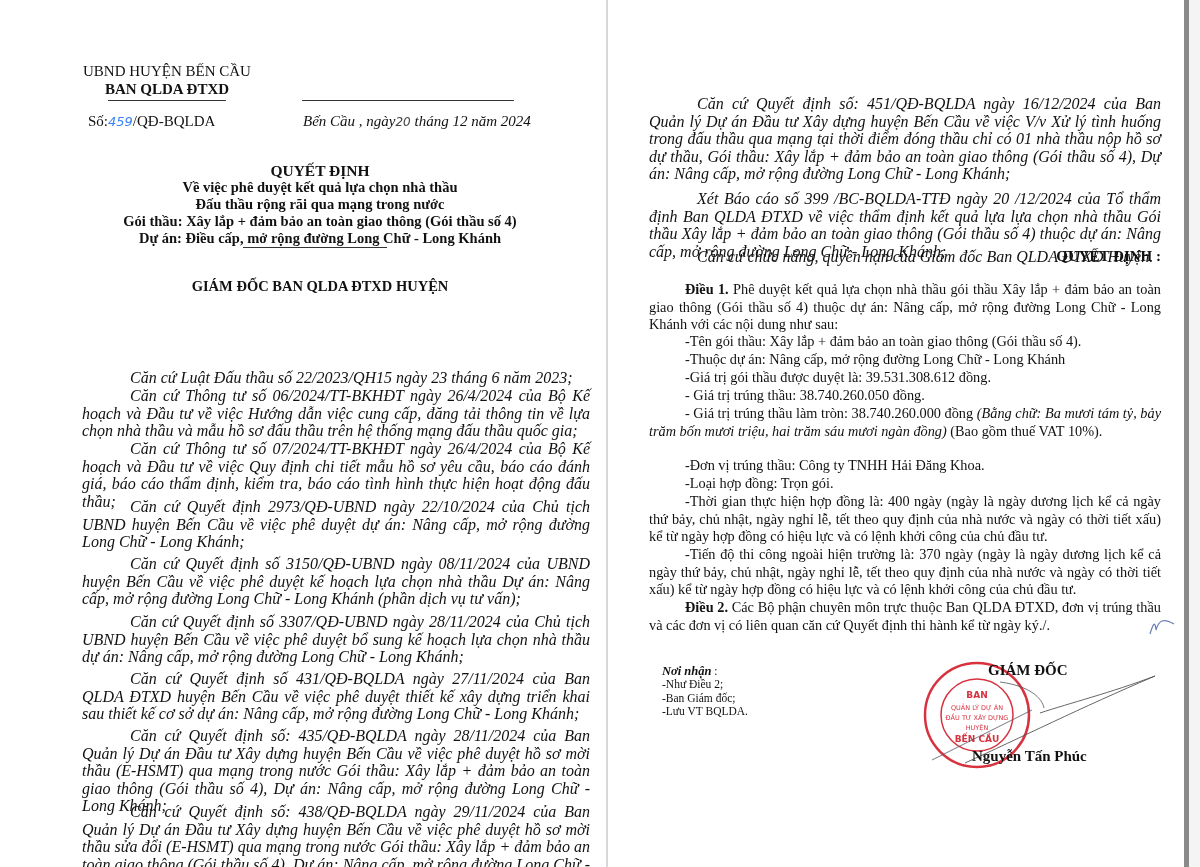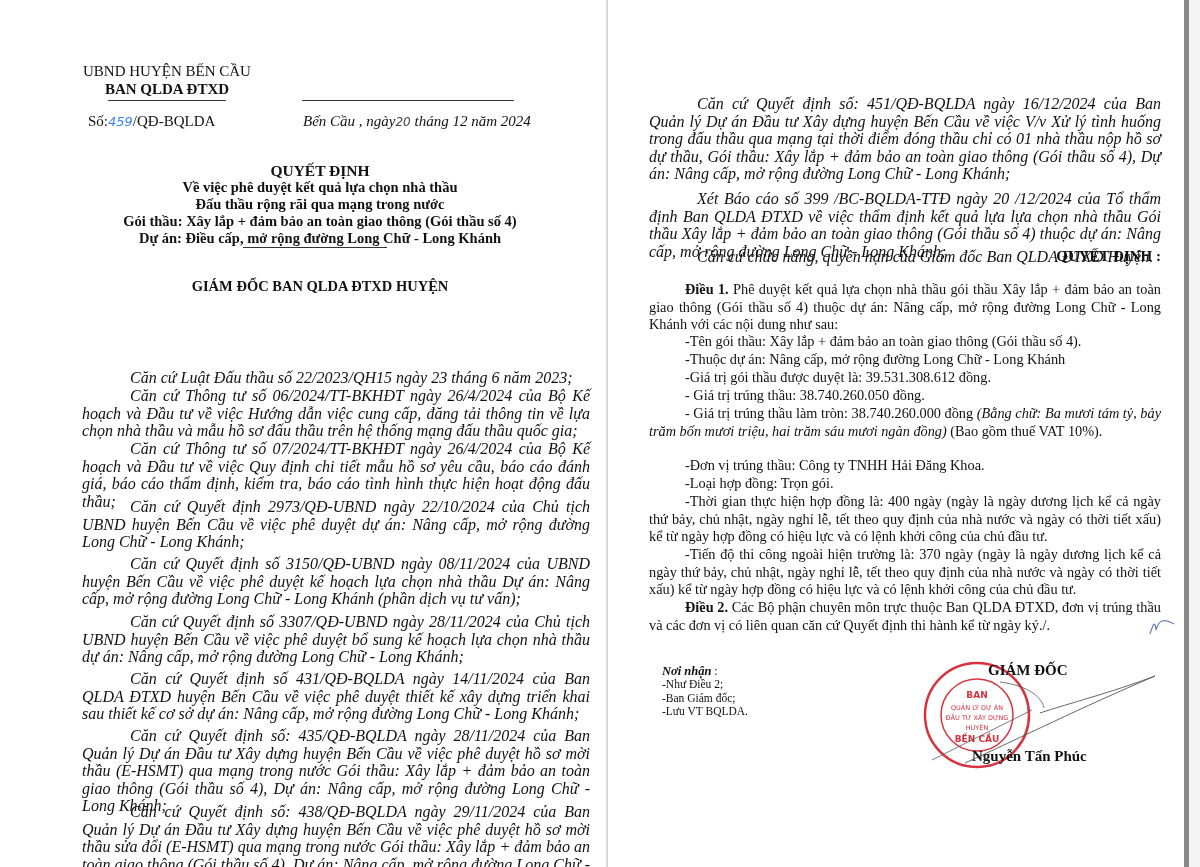--- a/index.html
+++ b/index.html
@@ -75,21 +75,21 @@
 <div class="title-line"></div>
 
 <div class="abs gd">GIÁM ĐỐC BAN QLDA ĐTXD HUYỆN</div>
 
 <div class="para lp" style="top:332px"><span class="ind"></span><span>Căn cứ Luật Đấu thầu số 22/2023/QH15 ngày 23 tháng 6 năm 2023;</span></div>
 <div class="para lp" style="top:350px"><span class="ind"></span><span>Căn cứ Thông tư số 06/2024/TT-BKHĐT ngày 26/4/2024 của Bộ Kế hoạch và Đầu tư về việc Hướng dẫn việc cung cấp, đăng tải thông tin về lựa chọn nhà thầu và mẫu hồ sơ đấu thầu trên hệ thống mạng đấu thầu quốc gia;</span></div>
 <div class="para lp" style="top:403px"><span class="ind"></span><span>Căn cứ Thông tư số 07/2024/TT-BKHĐT ngày 26/4/2024 của Bộ Kế hoạch và Đầu tư về việc Quy định chi tiết mẫu hồ sơ yêu cầu, báo cáo đánh giá, báo cáo thẩm định, kiểm tra, báo cáo tình hình thực hiện hoạt động đấu thầu;</span></div>
 <div class="para lp" style="top:461px"><span class="ind"></span><span>Căn cứ Quyết định 2973/QĐ-UBND ngày 22/10/2024 của Chủ tịch UBND huyện Bến Cầu về việc phê duyệt dự án: Nâng cấp, mở rộng đường Long Chữ - Long Khánh;</span></div>
 <div class="para lp" style="top:518px"><span class="ind"></span><span>Căn cứ Quyết định số 3150/QĐ-UBND ngày 08/11/2024 của UBND huyện Bến Cầu về việc phê duyệt kế hoạch lựa chọn nhà thầu Dự án: Nâng cấp, mở rộng đường Long Chữ - Long Khánh (phần dịch vụ tư vấn);</span></div>
 <div class="para lp" style="top:576px"><span class="ind"></span><span>Căn cứ Quyết định số 3307/QĐ-UBND ngày 28/11/2024 của Chủ tịch UBND huyện Bến Cầu về việc phê duyệt bổ sung kế hoạch lựa chọn nhà thầu dự án: Nâng cấp, mở rộng đường Long Chữ - Long Khánh;</span></div>
-<div class="para lp" style="top:633px"><span class="ind"></span><span>Căn cứ Quyết định số 431/QĐ-BQLDA ngày 14/11/2024 của Ban QLDA ĐTXD huyện Bến Cầu về việc phê duyệt thiết kế xây dựng triển khai sau thiết kế cơ sở dự án: Nâng cấp, mở rộng đường Long Chữ - Long Khánh;</span></div>
+<div class="para lp" style="top:633px"><span class="ind"></span><span>Căn cứ Quyết định số 431/QĐ-BQLDA ngày 27/11/2024 của Ban QLDA ĐTXD huyện Bến Cầu về việc phê duyệt thiết kế xây dựng triển khai sau thiết kế cơ sở dự án: Nâng cấp, mở rộng đường Long Chữ - Long Khánh;</span></div>
 <div class="para lp" style="top:690px"><span class="ind"></span><span>Căn cứ Quyết định số: 435/QĐ-BQLDA ngày 28/11/2024 của Ban Quản lý Dự án Đầu tư Xây dựng huyện Bến Cầu về việc phê duyệt hồ sơ mời thầu (E-HSMT) qua mạng trong nước Gói thầu: Xây lắp + đảm bảo an toàn giao thông (Gói thầu số 4), Dự án: Nâng cấp, mở rộng đường Long Chữ - Long Khánh;</span></div>
 <div class="para lp" style="top:766px"><span class="ind"></span><span>Căn cứ Quyết định số: 438/QĐ-BQLDA ngày 29/11/2024 của Ban Quản lý Dự án Đầu tư Xây dựng huyện Bến Cầu về việc phê duyệt hồ sơ mời thầu sửa đổi (E-HSMT) qua mạng trong nước Gói thầu: Xây lắp + đảm bảo an toàn giao thông (Gói thầu số 4), Dự án: Nâng cấp, mở rộng đường Long Chữ - Long Khánh;</span></div>
 
 <div class="para rp" style="top:58px"><span class="ind"></span><span>Căn cứ Quyết định số: 451/QĐ-BQLDA ngày 16/12/2024 của Ban Quản lý Dự án Đầu tư Xây dựng huyện Bến Cầu về việc V/v Xử lý tình huống trong đấu thầu qua mạng tại thời điểm đóng thầu chỉ có 01 nhà thầu nộp hồ sơ dự thầu, Gói thầu: Xây lắp + đảm bảo an toàn giao thông (Gói thầu số 4), Dự án: Nâng cấp, mở rộng đường Long Chữ - Long Khánh;</span></div>
 <div class="para rp" style="top:153px"><span class="ind"></span><span>Xét Báo cáo số 399 /BC-BQLDA-TTĐ ngày 20 /12/2024 của Tổ thẩm định Ban QLDA ĐTXD về việc thẩm định kết quả lựa lựa chọn nhà thầu Gói thầu Xây lắp + đảm bảo an toàn giao thông (Gói thầu số 4) thuộc dự án: Nâng cấp, mở rộng đường Long Chữ - Long Khánh;</span></div>
 <div class="para rp" style="top:211px"><span class="ind"></span><span>Căn cứ chức năng, quyền hạn của Giám đốc Ban QLDA ĐTXD Huyện.</span></div>
 
 <div class="abs qd-title">QUYẾT ĐỊNH :</div>
 
 <div class="body rp" style="top:281px">

